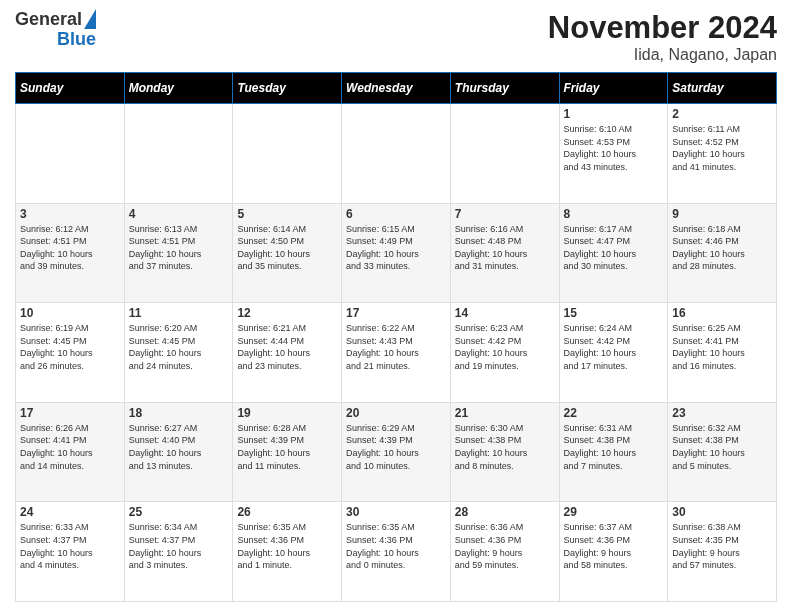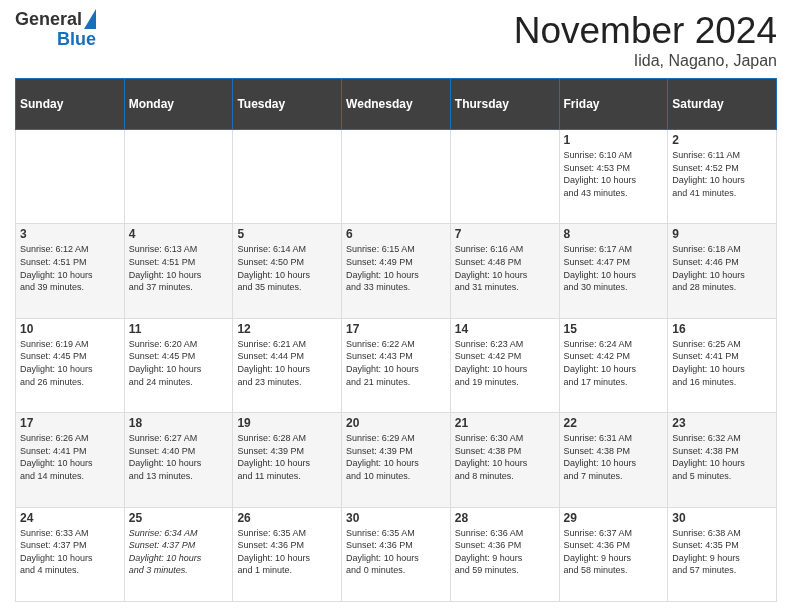--- a/index.html
+++ b/index.html
@@ -42,44 +42,45 @@
       border-left: 12px solid transparent;
       border-right: 0px solid transparent;
       border-bottom: 20px solid #1a6fbb;
       margin-left: 2px;
       margin-top: -2px;
     }
     .title-block {
       text-align: right;
     }
     .title-block h1 {
-      font-size: 37px;
-      font-weight: normal;
+      font-size: 31px;
+      font-weight: bold;
       color: #222;
     }
     .title-block h2 {
       font-size: 16px;
       font-weight: normal;
       color: #444;
     }
     .calendar {
       flex: 1;
       border: 1px solid #ccc;
       border-collapse: collapse;
       width: 100%;
       table-layout: fixed;
     }
     .calendar th {
-      background: #404040;
+      background: #000000;
       color: #fff;
       font-size: 12px;
       font-weight: bold;
-      padding: 18px 4px;
+      padding: 8px 4px;
       text-align: left;
       border: 1px solid #1a6fbb;
+      font-style: italic;
     }
     .calendar td {
       vertical-align: top;
       font-size: 9.5px;
       color: #333;
       padding: 3px 4px;
       border: 1px solid #ddd;
       height: 88px;
     }
     .calendar tr:nth-child(even) td {
@@ -313,21 +314,21 @@
         <tr>
           <td>
             <span class="day-num">24</span>
             <div class="day-info" style="white-space: pre-line;">Sunrise: 6:33 AM
 Sunset: 4:37 PM
 Daylight: 10 hours
 and 4 minutes.</div>
           </td>
           <td>
             <span class="day-num">25</span>
-            <div class="day-info" style="white-space: pre-line; font-style: italic;">Sunrise: 6:34 AM
+            <div class="day-info" style="white-space: pre-line;">Sunrise: 6:34 AM
 Sunset: 4:37 PM
 Daylight: 10 hours
 and 3 minutes.</div>
           </td>
           <td>
             <span class="day-num">26</span>
             <div class="day-info" style="white-space: pre-line;">Sunrise: 6:35 AM
 Sunset: 4:36 PM
 Daylight: 10 hours
 and 1 minute.</div>

